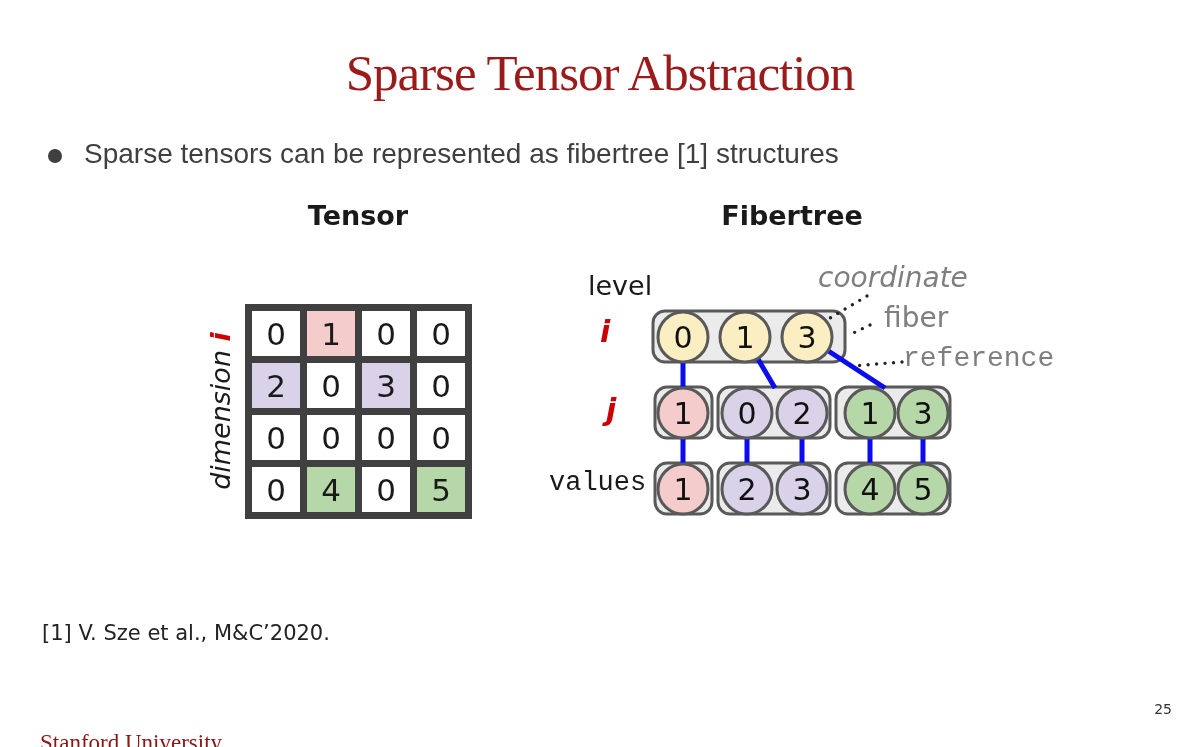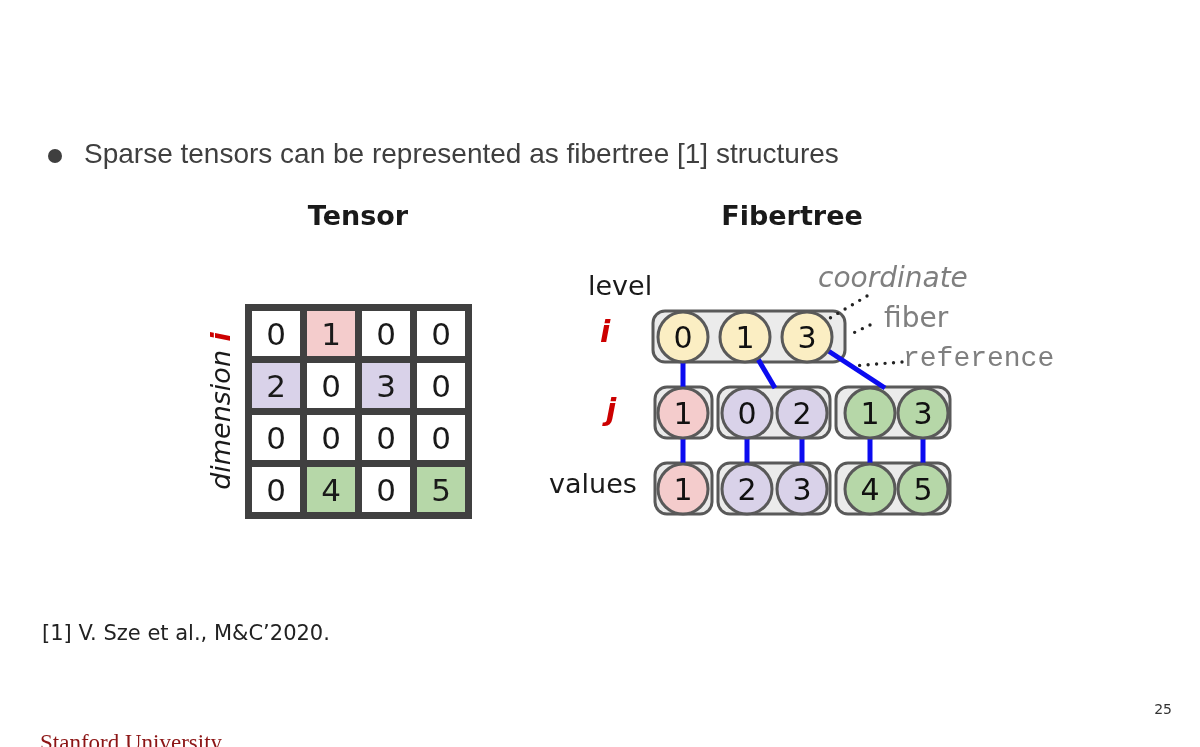--- a/index.html
+++ b/index.html
@@ -58,20 +58,21 @@
   .footnote{position:absolute;left:42px;top:621px;font-size:21px;color:#222;}
   .brand{position:absolute;left:40px;top:730px;font-family:"Liberation Serif",serif;
     font-size:23px;color:var(--stanford-red);}
   .page-num{position:absolute;right:28px;top:701px;font-size:14px;color:#333;}
 </style>
 </head>
 <body>
 
 <div class="slide">
 
+  <h1 class="title">Sparse Tensor Abstraction</h1>
 
   <div class="bullet-row">
     <span class="bullet-dot"></span>
     <span class="bullet-text">Sparse tensors can be represented as fibertree [1] structures</span>
   </div>
 
   <div class="heading tensor-heading">Tensor</div>
   <div class="heading fibertree-heading">Fibertree</div>
 
 
@@ -92,21 +93,21 @@
     <div class="cell">0</div>
     <div class="cell">0</div>
     <div class="cell hl-green">4</div>
     <div class="cell">0</div>
     <div class="cell hl-green">5</div>
   </div>
 
   <span class="ft-label" style="left:588px;top:270px;">level</span>
   <span class="ft-index" style="left:600px;top:314px;">i</span>
   <span class="ft-index" style="left:606px;top:392px;">j</span>
-  <span class="ft-label" style="left:549px;top:468px;">values</span>
+  <span class="ft-label" style="left:549px;top:468px;font-family:Liberation Mono, monospace;">values</span>
 
   <span class="ft-anno anno-italic" style="left:818px;top:261px;">coordinate</span>
   <span class="ft-anno" style="left:873px;top:301px;margin-left:11px;">fiber</span>
   <span class="ft-anno" style="left:903px;top:343px;font-family:Liberation Mono, monospace;">reference</span>
 
   <svg class="ft-svg" width="520" height="280" viewBox="0 0 520 280">
 
     <rect class="fiber-rect" x="113" y="61" width="192" height="51" rx="12"></rect>
     <rect class="fiber-rect" x="115" y="137" width="57" height="51" rx="12"></rect>
     <rect class="fiber-rect" x="178" y="137" width="112" height="51" rx="12"></rect>

